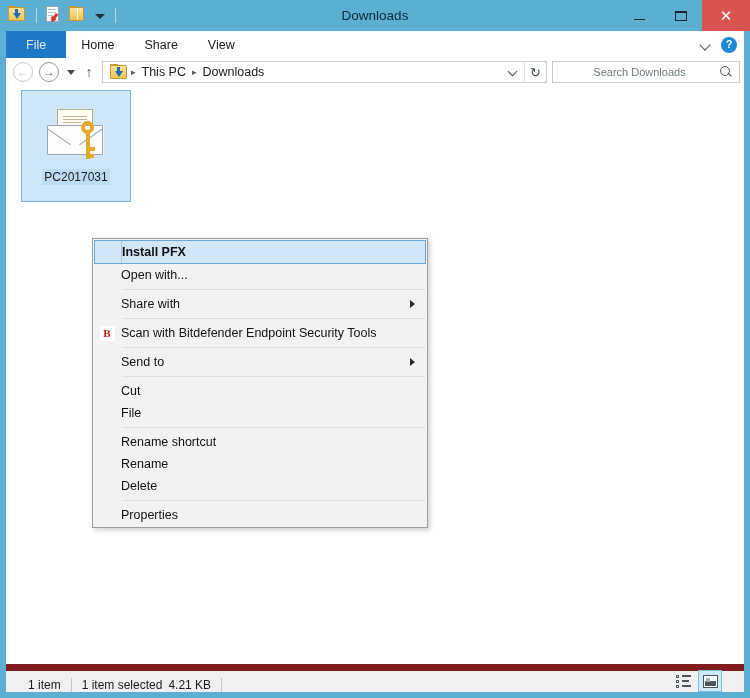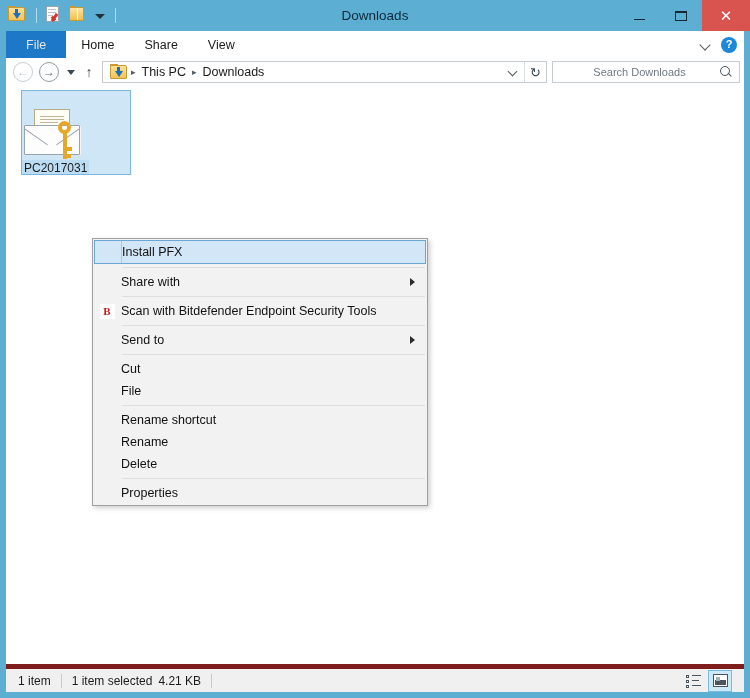--- a/index.html
+++ b/index.html
@@ -419,26 +419,26 @@
     flex: 1 1 auto;
     background: #ffffff;
     margin: 0 6px;
     position: relative;
     overflow: hidden;
   }
 
   .file-tile {
     position: absolute;
     left: 15px; top: 4px;
-    width: 110px; height: 85px;
+    width: 110px; height: 112px;
     background: #cfe6f7;
     border: 1px solid #7bb6e0;
     display: flex;
     flex-direction: column;
-    align-items: flex-start;
+    align-items: center;
     cursor: default;
   }
   .pfx-icon {
     width: 62px; height: 52px;
     position: relative;
     margin-top: 18px;
   }
   
   .pfx-icon .cert {
     position: absolute;
@@ -585,21 +585,21 @@
     background: #d3e6f7;
     border: 1px solid #6ba7d6;
     height: 24px;
     margin: 0 1px;
   }
   .ctx-item.selected .ctx-gutter {
     border-right: 1px solid #a9c9e4;
     width: 27px; flex: 0 0 27px;
   }
   .ctx-item.selected .ctx-label {
-    font-weight: normal;
+    font-weight: bold;
   }
   .ctx-sep {
     height: 1px;
     background: #dedede;
     margin: 3px 2px 3px 29px;
   }
   .sub-arrow {
     position: absolute;
     right: 12px;
     width: 0; height: 0;
@@ -619,24 +619,24 @@
     justify-content: center;
     line-height: 1;
   }
 
   
   .statusbar {
     flex: 0 0 28px;
     height: 28px;
     background: #f0f0f0;
     margin: 0 6px 6px 6px;
-    border-top: 5px solid #7f1d1d;
-    display: flex;
-    align-items: center;
-    padding: 0 12px;
+    border-top: 7px solid #7f1d1d;
+    display: flex;
+    align-items: flex-end;
+    padding: 0 22px;
   }
   .st-text {
     font-size: 12px;
     color: #1b1b1b;
     white-space: nowrap;
   }
   .st-sep {
     width: 1px; height: 14px;
     background: #c8c8c8;
     margin: 0 10px;
@@ -830,20 +830,24 @@
       <div class="file-label">PC2017031</div>
     </div>
 
     <div class="ctxmenu">
 
       <div class="ctx-item selected">
         <div class="ctx-gutter"></div>
         <span class="ctx-label">Install PFX</span>
       </div>
 
+      <div class="ctx-item">
+        <div class="ctx-gutter"></div>
+        <span class="ctx-label">Open with...</span>
+      </div>
       <div class="ctx-sep"></div>
 
       <div class="ctx-item">
         <div class="ctx-gutter"></div>
         <span class="ctx-label">Share with</span>
         <span class="sub-arrow"></span>
       </div>
       <div class="ctx-sep"></div>
 
       <div class="ctx-item">

